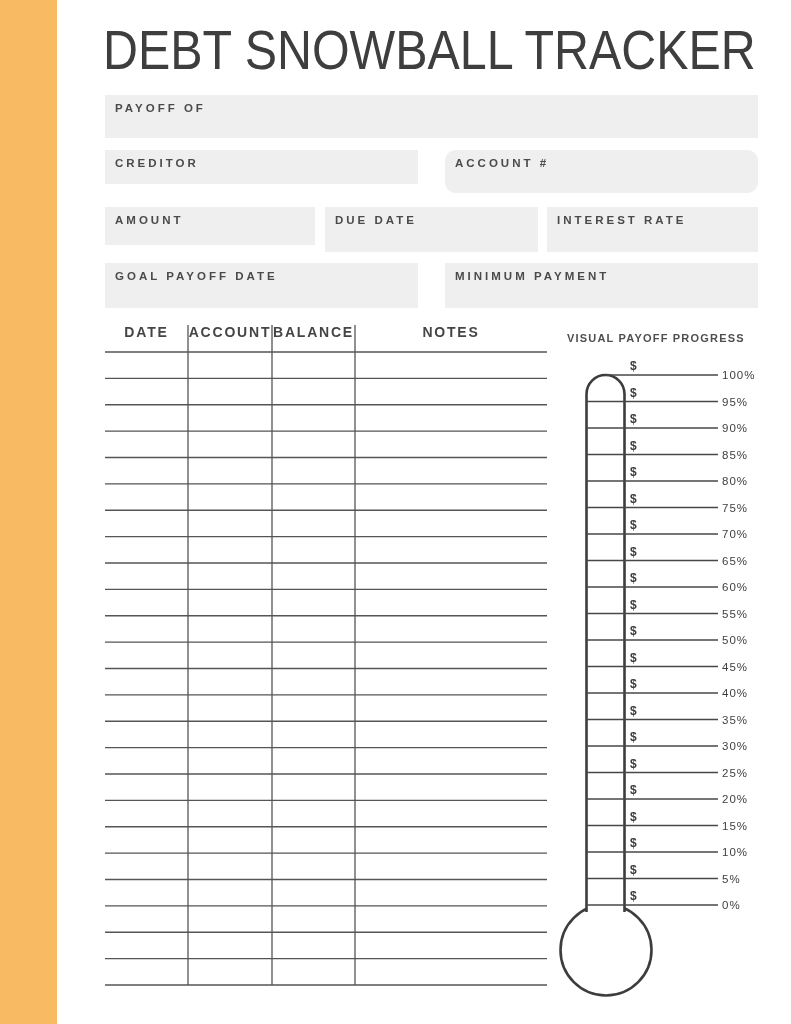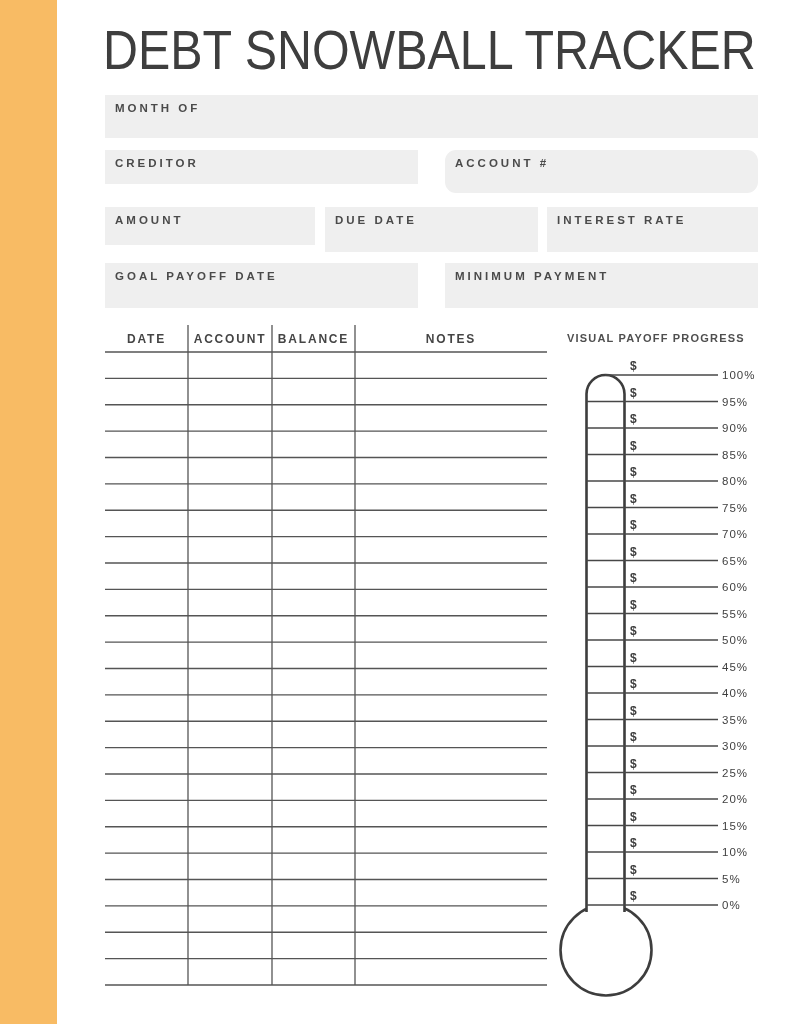--- a/index.html
+++ b/index.html
@@ -14,22 +14,22 @@
     white-space:nowrap;letter-spacing:0;
     transform:scaleX(0.88);transform-origin:left top;
   }
   .field{position:absolute;background:#EFEFEF;}
   .field-label{
     display:block;padding:7px 0 0 10px;
     font-size:11.5px;font-weight:700;letter-spacing:3px;color:#4A4A4A;
     white-space:nowrap;
   }
   .th{
-    position:absolute;top:332px;text-align:center;
-    font-size:12px;font-weight:700;letter-spacing:1.8px;color:#454545;
+    position:absolute;top:324px;text-align:center;
+    font-size:14px;font-weight:700;letter-spacing:1.8px;color:#454545;
     white-space:nowrap;
   }
   .progress-title{
     position:absolute;left:567px;top:332px;
     font-size:11px;font-weight:700;letter-spacing:1.2px;color:#4F4F4F;
     white-space:nowrap;
   }
   svg.overlay{position:absolute;left:0;top:0;}
   .dollar{font-family:"Liberation Sans",sans-serif;font-size:12px;font-weight:700;fill:#3D3D3D;}
   .pct{font-family:"Liberation Sans",sans-serif;font-size:11.5px;letter-spacing:1px;fill:#3F3F3F;}
@@ -37,21 +37,21 @@
 </head>
 <body>
 
 <div class="page-root">
 
   <div class="stripe"></div>
 
   <h1 class="title">DEBT SNOWBALL TRACKER</h1>
 
   <div class="field" style="left:105px;top:95px;width:653px;height:43px;">
-    <span class="field-label">MONTH OF</span>
+    <span class="field-label">PAYOFF OF</span>
   </div>
 
   <div class="field" style="left:105px;top:150px;width:313px;height:34px;">
     <span class="field-label">CREDITOR</span>
   </div>
   <div class="field" style="left:445px;top:150px;width:313px;height:43px;border-radius:11px;">
     <span class="field-label">ACCOUNT #</span>
   </div>
 
   <div class="field" style="left:105px;top:207px;width:210px;height:38px;">

